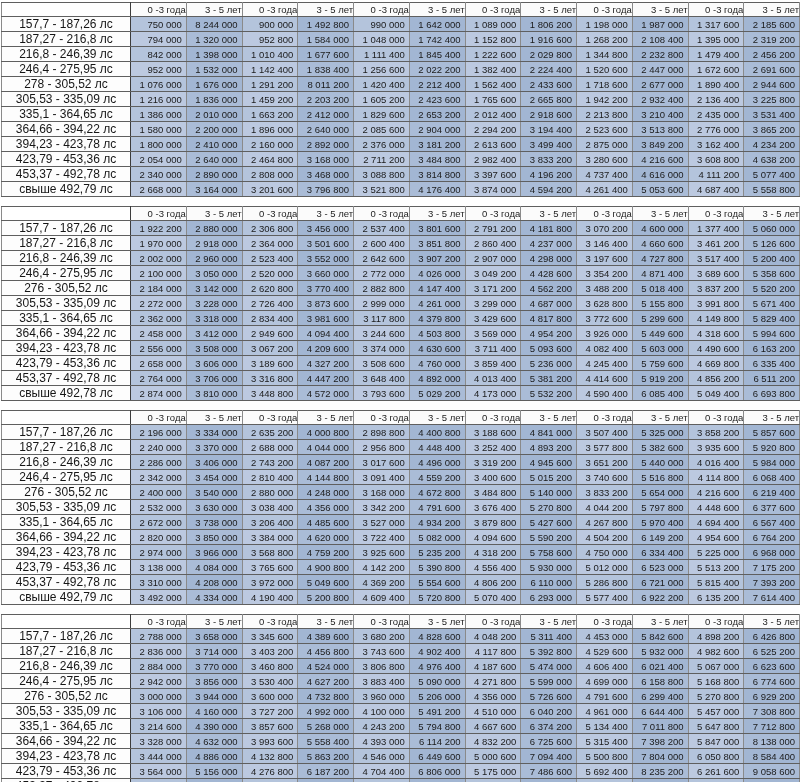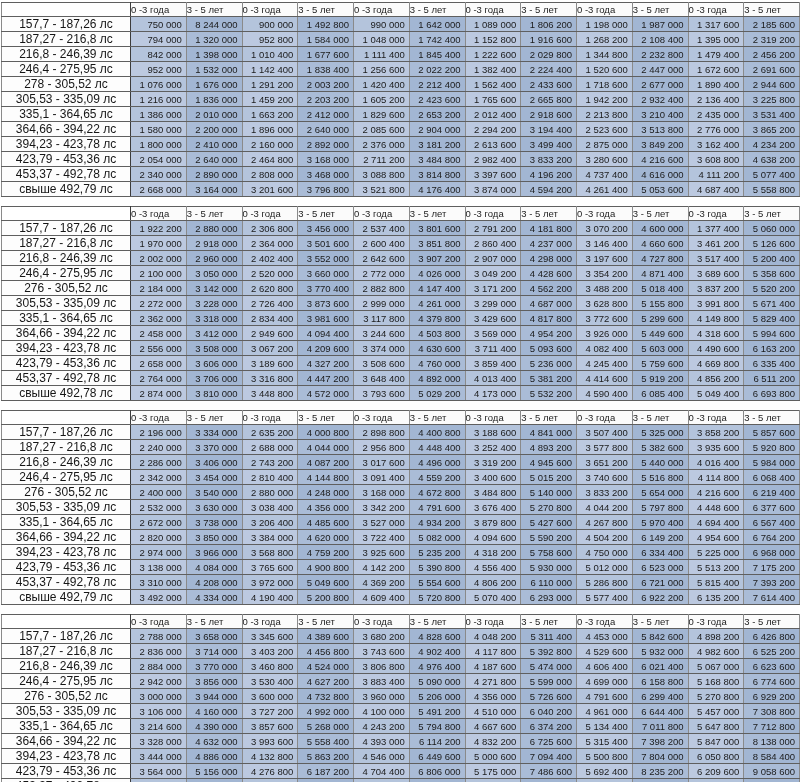--- a/index.html
+++ b/index.html
@@ -8,21 +8,21 @@
   table.section{border-collapse:collapse;table-layout:fixed;width:798px;margin:0 0 9px 1px;}
   table.section:last-child{margin-bottom:0;}
   col.c-label{width:129px;}
   col.c-data{width:55.75px;}
   th,td{border:1px solid #8a8a8a;border-top:1px solid #5f5f5f;border-bottom:1px solid #5f5f5f;
         overflow:hidden;white-space:nowrap;font-weight:normal;padding:0;}
   thead tr{height:14px;}
   tbody tr{height:13.4px;}
   .title-cell{font-size:10.5px;text-align:center;background:#fcfcfc;border-right:1px solid #3c3c3c;}
   .year-cell{font-size:10.5px;text-align:center;background:#fbfbfb;border-left:1px solid #3c3c3c;}
-  .age-cell{font-size:9.5px;text-align:left;background:#fbfbfb;color:#222;}
+  .age-cell{font-size:9.5px;text-align:right;background:#fbfbfb;color:#222;}
   .age-cell.young{border-left:1px solid #3c3c3c;}
   .label-spacer{background:#fff;border-right:1px solid #3c3c3c;}
   .label-cell{font-size:12px;text-align:center;background:#fdfdfd;border-right:1px solid #3c3c3c;color:#161616;}
   td.val{font-size:9.5px;text-align:right;padding-right:4px;}
   td.val.young{background:var(--cell-young);border-left:1px solid #3c3c3c;}
   td.val.old{background:var(--cell-old);}
   tbody tr:nth-child(even) td.val.young{background:var(--cell-young-alt);}
   tbody tr:nth-child(even) td.val.old{background:var(--cell-old-alt);}
   table.section{border:1px solid #3c3c3c;}
   table.section.last tbody tr:last-child th,
@@ -125,21 +125,21 @@
           <td class="val young">1 520 600</td>
           <td class="val old">2 447 000</td>
           <td class="val young">1 672 600</td>
           <td class="val old">2 691 600</td>
         </tr>
         <tr>
           <td class="label-cell">278 - 305,52 лс</td>
           <td class="val young">1 076 000</td>
           <td class="val old">1 676 000</td>
           <td class="val young">1 291 200</td>
-          <td class="val old">2 003 200</td>
+          <td class="val old">8 011 200</td>
           <td class="val young">1 420 400</td>
           <td class="val old">2 212 400</td>
           <td class="val young">1 562 400</td>
           <td class="val old">2 433 600</td>
           <td class="val young">1 718 600</td>
           <td class="val old">2 677 000</td>
           <td class="val young">1 890 400</td>
           <td class="val old">2 944 600</td>
         </tr>
         <tr>
@@ -310,21 +310,21 @@
           <td class="val old">4 237 000</td>
           <td class="val young">3 146 400</td>
           <td class="val old">4 660 600</td>
           <td class="val young">3 461 200</td>
           <td class="val old">5 126 600</td>
         </tr>
         <tr>
           <td class="label-cell">216,8 - 246,39 лс</td>
           <td class="val young">2 002 000</td>
           <td class="val old">2 960 000</td>
-          <td class="val young">2 402 400</td>
+          <td class="val young">2 523 400</td>
           <td class="val old">3 552 000</td>
           <td class="val young">2 642 600</td>
           <td class="val old">3 907 200</td>
           <td class="val young">2 907 000</td>
           <td class="val old">4 298 000</td>
           <td class="val young">3 197 600</td>
           <td class="val old">4 727 800</td>
           <td class="val young">3 517 400</td>
           <td class="val old">5 200 400</td>
         </tr>
@@ -855,21 +855,21 @@
           <td class="val young">3 564 000</td>
           <td class="val old">5 156 000</td>
           <td class="val young">4 276 800</td>
           <td class="val old">6 187 200</td>
           <td class="val young">4 704 400</td>
           <td class="val old">6 806 000</td>
           <td class="val young">5 175 000</td>
           <td class="val old">7 486 600</td>
           <td class="val young">5 692 400</td>
           <td class="val old">8 235 200</td>
-          <td class="val young">6 209 600</td>
+          <td class="val young">6 261 600</td>
           <td class="val old">9 058 600</td>
         </tr>
         <tr>
           <td class="label-cell">453,37 - 492,78 лс</td>
           <td class="val young">3 688 000</td>
           <td class="val old">5 440 000</td>
           <td class="val young">4 425 300</td>
           <td class="val old">6 528 000</td>
           <td class="val young">4 868 200</td>
           <td class="val old">7 180 800</td>

